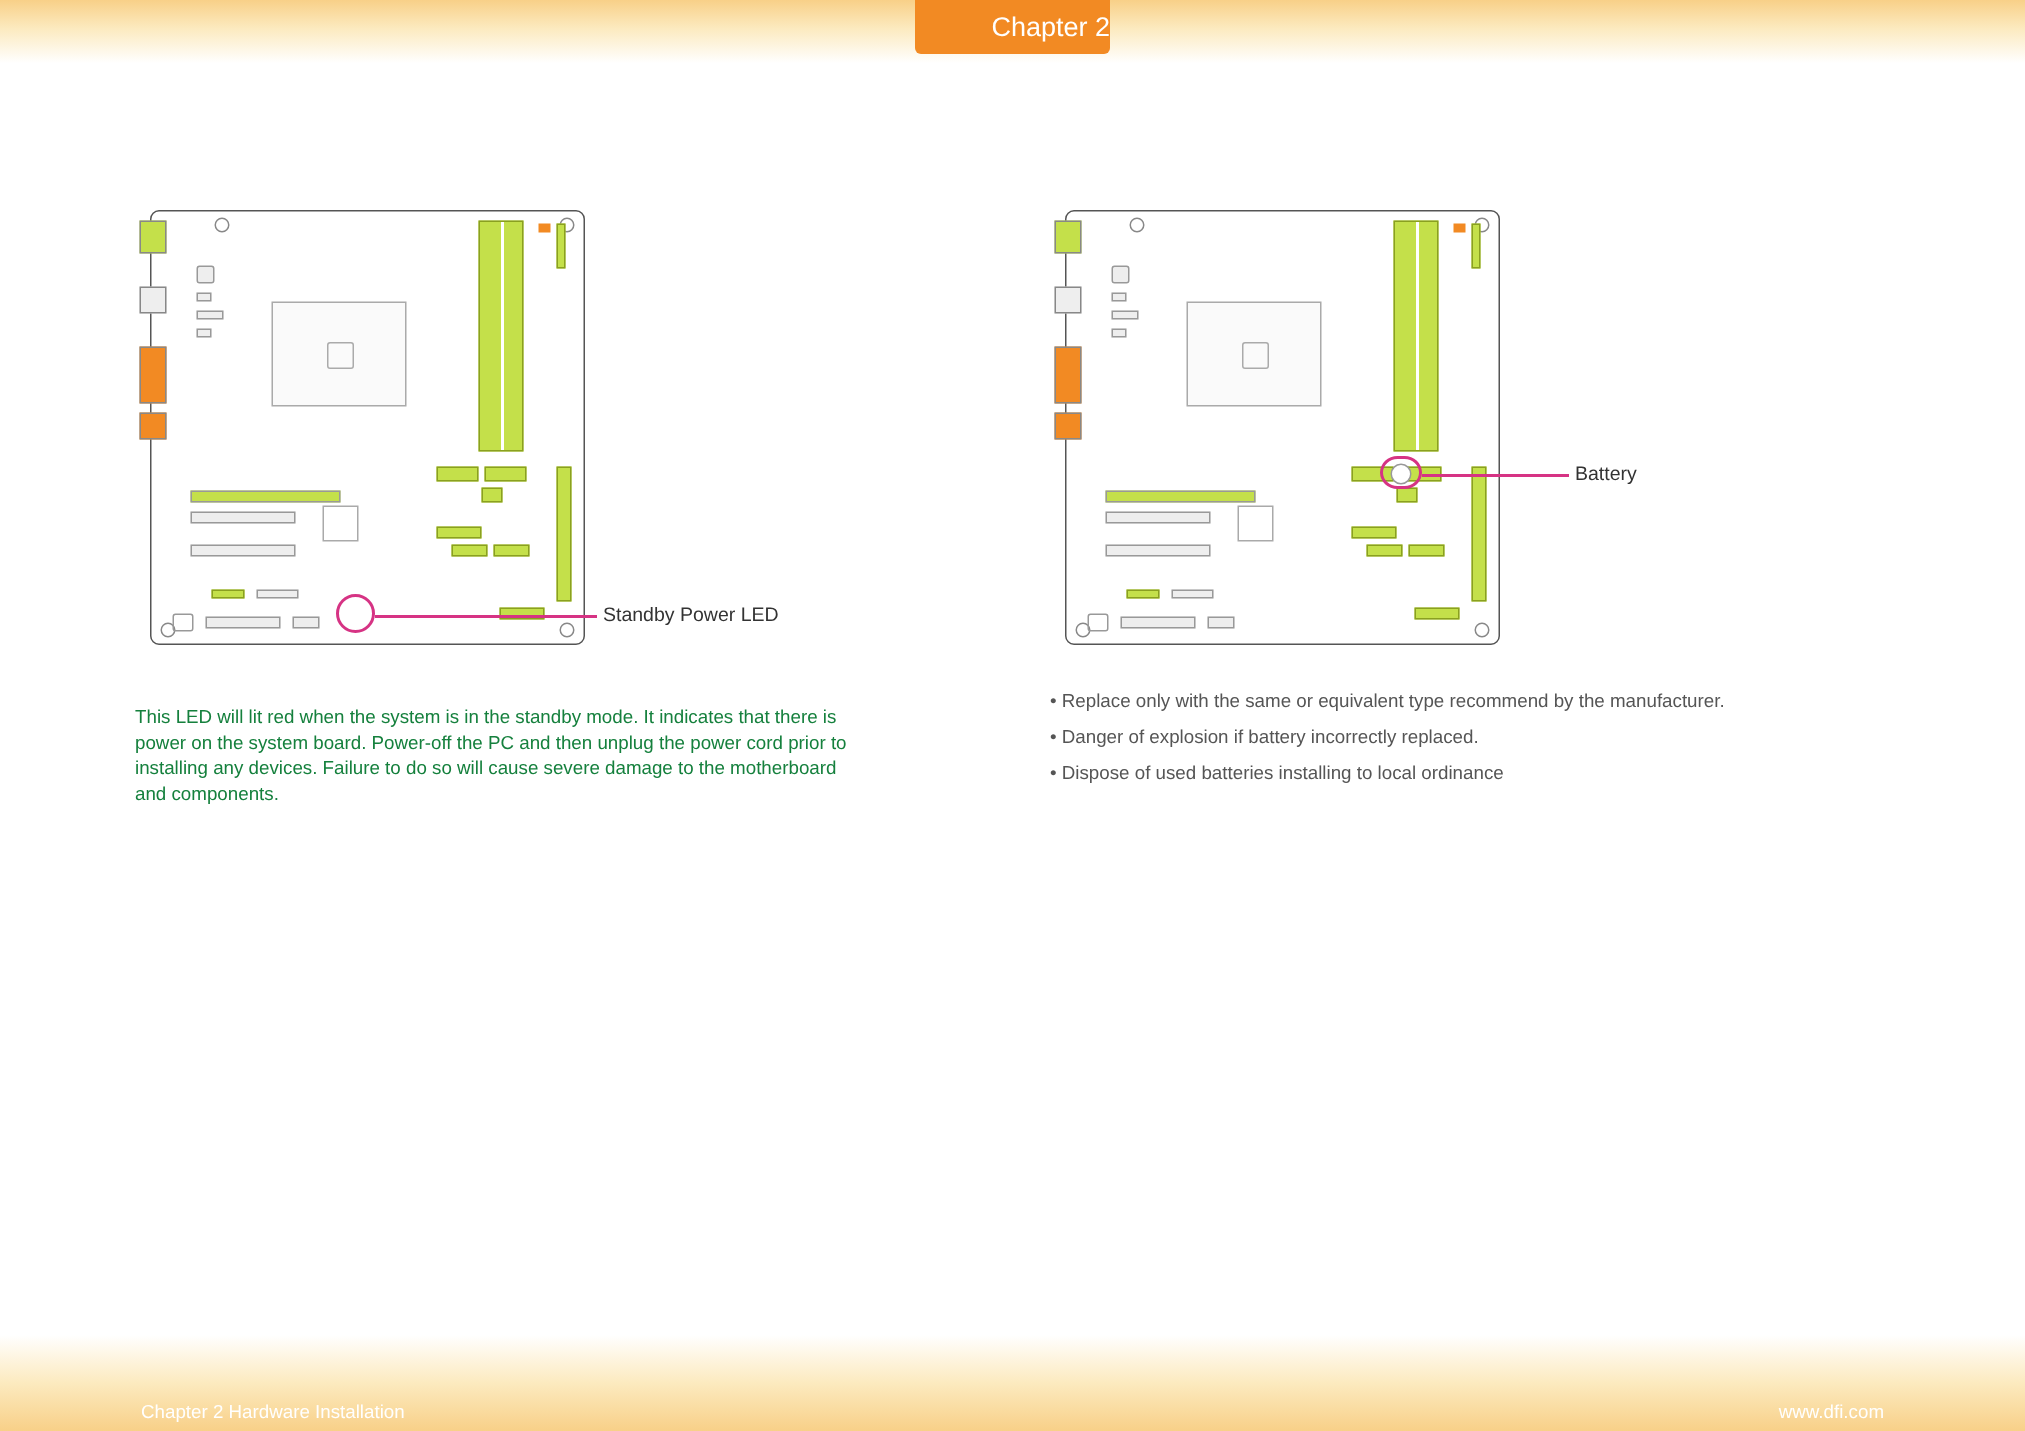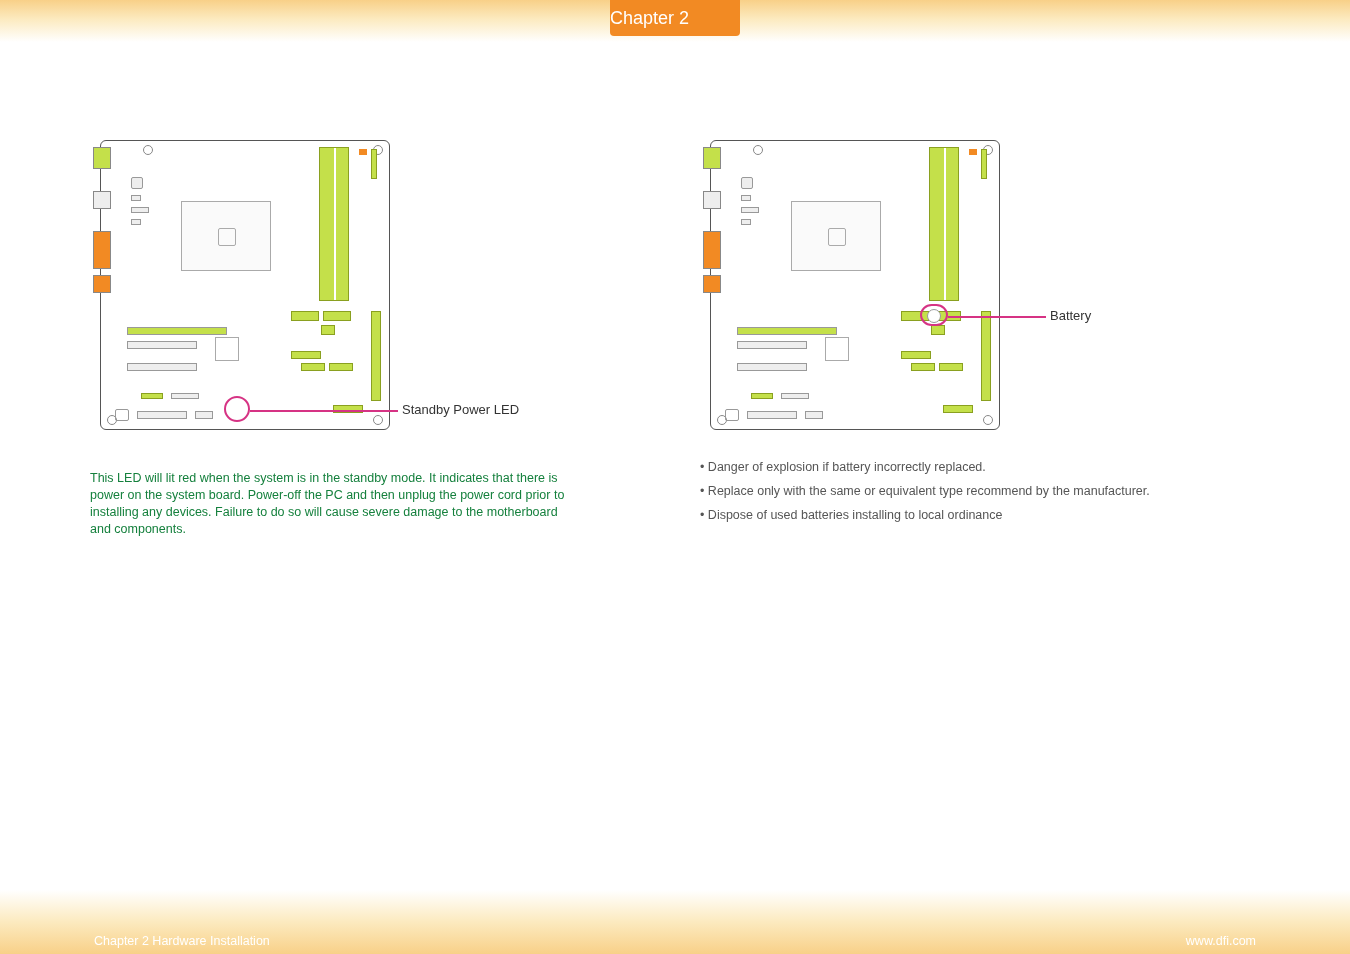--- a/index.html
+++ b/index.html
@@ -22,21 +22,21 @@
     top: 0;
     left: 50%;
     transform: translateX(-50%);
     width: 130px;
     height: 36px;
     background: #f28a23;
     color: #fff;
     font-size: 18px;
     display: flex;
     align-items: center;
-    justify-content: flex-start;
+    justify-content: flex-end;
     border-radius: 0 0 4px 4px;
   }
   .content {
     position: absolute;
     top: 140px;
     left: 0; right: 0;
     display: flex;
     justify-content: space-between;
     padding: 0 90px;
   }
@@ -262,22 +262,22 @@
           <div class="misc m2"></div>
         <div class="bat-ring2" style="top:168px; left:216px;"></div>
       </div>
       <div class="bat-ring" style="top:164px; left:220px;"></div>
       <div class="callout-line" style="top:176px; left:248px; width:98px;"></div>
       <span class="callout-label" style="top:168px; left:350px;">Battery</span>
     </div>
 
 
     <div class="safety">
+      <div>• Replace only with the same or equivalent type recommend by the manufacturer.</div>
       <div>• Danger of explosion if battery incorrectly replaced.</div>
-      <div>• Replace only with the same or equivalent type recommend by the manufacturer.</div>
       <div>• Dispose of used batteries installing to local ordinance</div>
     </div>
   </div>
 
 </div>
 
 <div class="footer-band"></div>
 <div class="footer-bar">
   <span>Chapter 2 Hardware Installation</span>
   <span>www.dfi.com</span>

